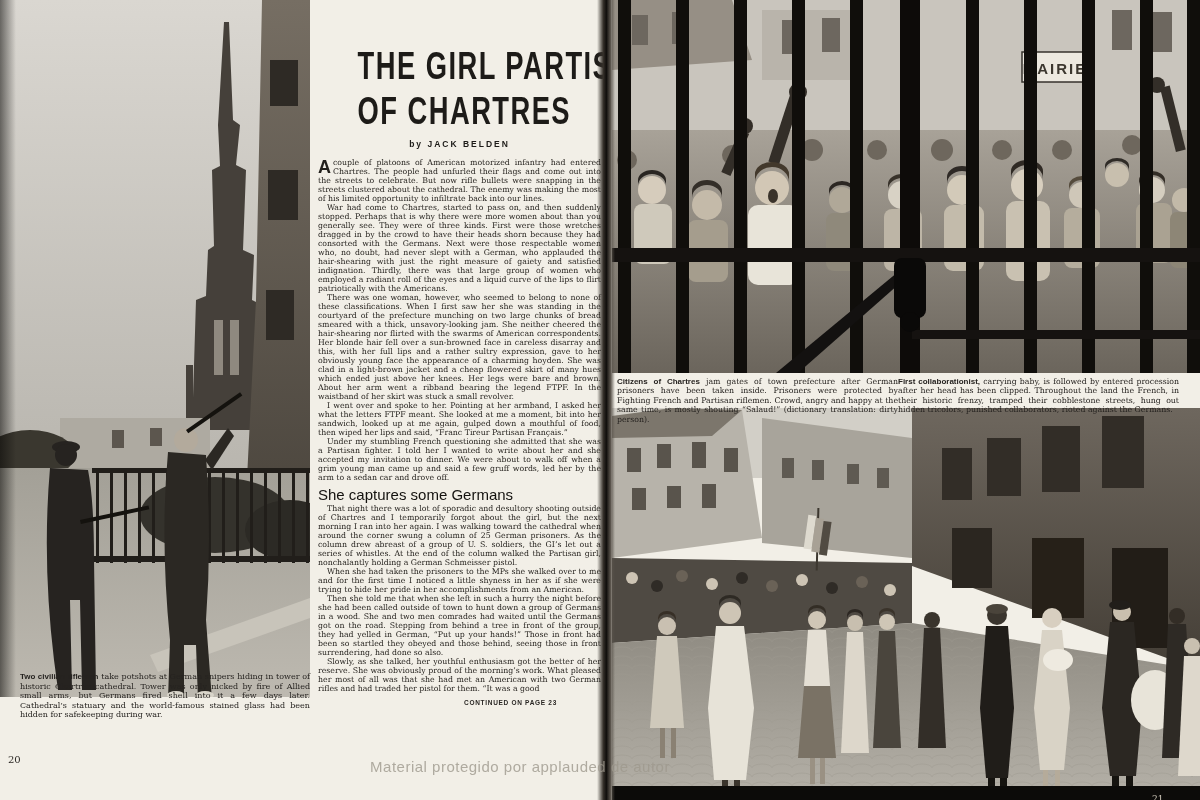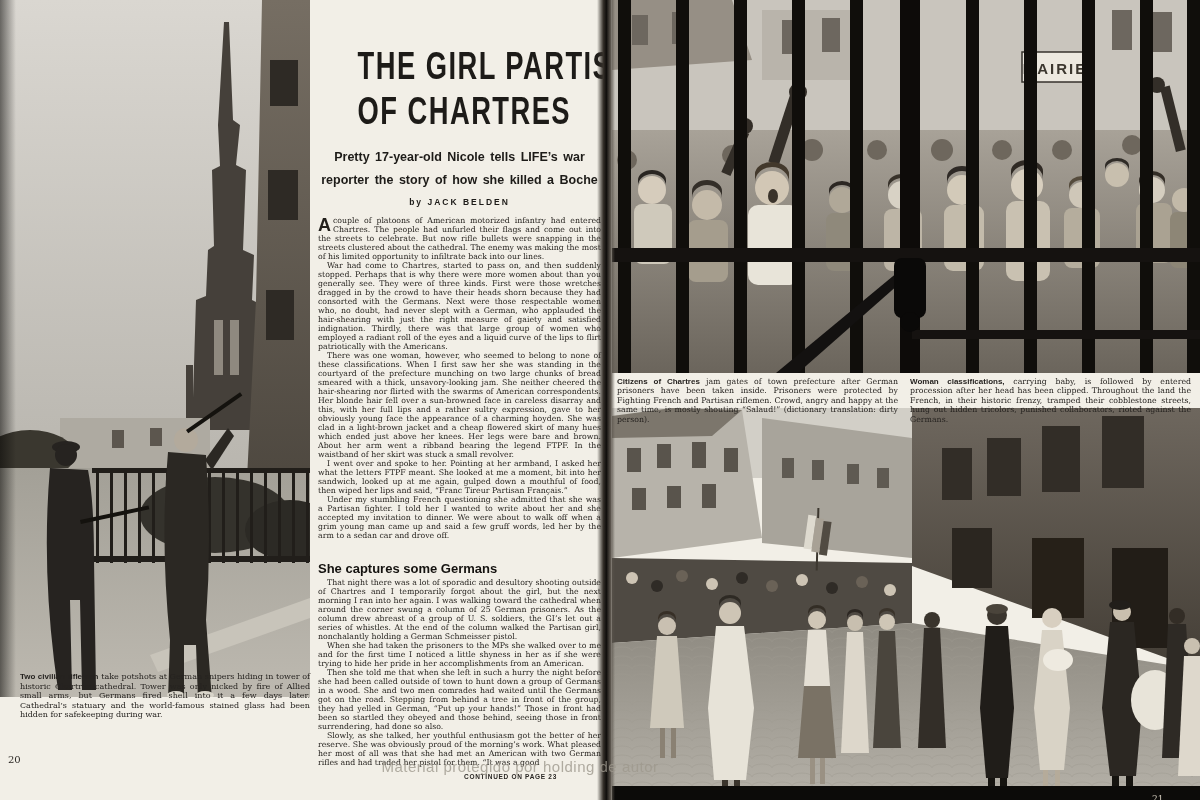--- a/index.html
+++ b/index.html
@@ -22,31 +22,31 @@
               letter-spacing:2px;}
   .deck{margin-top:12px;text-align:center;font-family:"Liberation Sans",sans-serif;font-weight:700;
         font-size:12.5px;line-height:23px;color:#1d1b18;word-spacing:2px;}
   .byline{margin-top:5px;text-align:center;font-family:"Liberation Sans",sans-serif;font-weight:700;
           font-size:8.5px;letter-spacing:2px;color:#1d1b18;}
   .body-text{margin-top:9px;text-align:justify;font-size:7.8px;line-height:9px;color:#221f1b;}
   .body-text p{margin:0;text-indent:9px;}
   .body-text p.opening{text-indent:0;}
   .dropcap{float:left;font-family:"Liberation Sans",sans-serif;font-weight:700;font-size:18px;
            line-height:16px;padding:1px 2px 0 0;}
-  .section-head{font-family:"Liberation Sans",sans-serif;font-weight:700;font-size:13px;
-                margin:24px 0 5px 0;color:#14120f;}
+  .section-head{font-family:"Liberation Sans",sans-serif;font-weight:400;font-size:15px;
+                margin:8px 0 5px 0;color:#14120f;}
   .continued{font-family:"Liberation Sans",sans-serif;font-weight:700;font-size:6.5px;
              letter-spacing:0.7px;text-align:right;padding-right:44px;margin-top:5px;color:#2a2724;}
   
   .gutter{position:absolute;left:597px;top:0;width:18px;height:800px;z-index:4;
           background:linear-gradient(to right, rgba(60,55,48,0), #35302a 35%, #0f0d0b 52%, #5a544c 75%, rgba(60,55,48,0));}
   
   .photo-gate{left:612px;top:0;width:588px;height:373px;}
   .captions-row{position:absolute;left:612px;top:373px;width:588px;height:35px;background:#f2efe7;
-                display:flex;gap:12px;padding:4px 3px 0 5px;box-sizing:border-box;z-index:2;}
+                display:flex;padding:4px 3px 0 5px;box-sizing:border-box;z-index:2;}
   .caption-col{width:281px;font-size:7.8px;line-height:9.4px;text-align:justify;}
   .photo-procession{left:612px;top:408px;width:588px;height:392px;}
   .pagenum-right{position:absolute;left:1152px;top:794px;font-size:9px;color:#cfc8ba;z-index:3;}
   .watermark{position:absolute;left:360px;top:758px;width:320px;text-align:center;z-index:6;
              font-family:"Liberation Sans",sans-serif;font-size:15px;color:rgba(158,152,141,0.8);
              letter-spacing:0.5px;}
   .edge-left{position:absolute;left:0;top:0;width:16px;height:697px;z-index:2;
              background:linear-gradient(to right, rgba(10,9,7,0.55), rgba(10,9,7,0));}
 </style>
 </head>
@@ -129,24 +129,20 @@
   <div class="caption-left">
     <span class="cap-lead">Two civilian riflemen</span><span> take potshots at German snipers hiding in tower of historic Chartres cathedral. Tower was only nicked by fire of Allied small arms, but Germans fired shell into it a few days later. Cathedral’s statuary and the world-famous stained glass had been hidden for safekeeping during war.</span>
   </div>
   <div class="pagenum-left">20</div>
 
   <div class="column">
     <h1 class="title">
       <span class="title-line">THE GIRL PARTISAN</span>
       <span class="title-line">OF CHARTRES</span>
     </h1>
-    <div class="deck">
-      <span>Pretty 17-year-old Nicole tells LIFE’s war</span><br>
-      <span>reporter the story of how she killed a Boche</span>
-    </div>
     <div class="byline">by JACK BELDEN</div>
 
     <div class="body-text">
       <p class="opening"><span class="dropcap">A</span><span>couple of platoons of American motorized infantry had entered Chartres. The people had unfurled their flags and come out into the streets to celebrate. But now rifle bullets were snapping in the streets clustered about the cathedral. The enemy was making the most of his limited opportunity to infiltrate back into our lines.</span></p>
       <p>War had come to Chartres, started to pass on, and then suddenly stopped. Perhaps that is why there were more women about than you generally see. They were of three kinds. First were those wretches dragged in by the crowd to have their heads shorn because they had consorted with the Germans. Next were those respectable women who, no doubt, had never slept with a German, who applauded the hair-shearing with just the right measure of gaiety and satisfied indignation. Thirdly, there was that large group of women who employed a radiant roll of the eyes and a liquid curve of the lips to flirt patriotically with the Americans.</p>
       <p>There was one woman, however, who seemed to belong to none of these classifications. When I first saw her she was standing in the courtyard of the prefecture munching on two large chunks of bread smeared with a thick, unsavory-looking jam. She neither cheered the hair-shearing nor flirted with the swarms of American correspondents. Her blonde hair fell over a sun-browned face in careless disarray and this, with her full lips and a rather sultry expression, gave to her obviously young face the appearance of a charming hoyden. She was clad in a light-brown jacket and a cheap flowered skirt of many hues which ended just above her knees. Her legs were bare and brown. About her arm went a ribband bearing the legend FTPF. In the waistband of her skirt was stuck a small revolver.</p>
       <p>I went over and spoke to her. Pointing at her armband, I asked her what the letters FTPF meant. She looked at me a moment, bit into her sandwich, looked up at me again, gulped down a mouthful of food, then wiped her lips and said, “Franc Tireur Partisan Français.”</p>
       <p>Under my stumbling French questioning she admitted that she was a Partisan fighter. I told her I wanted to write about her and she accepted my invitation to dinner. We were about to walk off when a grim young man came up and said a few gruff words, led her by the arm to a sedan car and drove off.</p>
       <div class="section-head">She captures some Germans</div>
       <p>That night there was a lot of sporadic and desultory shooting outside of Chartres and I temporarily forgot about the girl, but the next morning I ran into her again. I was walking toward the cathedral when around the corner swung a column of 25 German prisoners. As the column drew abreast of a group of U. S. soldiers, the GI’s let out a series of whistles. At the end of the column walked the Partisan girl, nonchalantly holding a German Schmeisser pistol.</p>
@@ -254,21 +250,21 @@
       <rect x="282" y="258" width="32" height="60" rx="8" fill="#0a0908"></rect>
       <circle cx="298" cy="322" r="10" fill="#0a0908"></circle>
     </svg>
   </div>
 
   <div class="captions-row">
     <div class="caption-col">
       <span class="cap-lead">Citizens of Chartres</span><span> jam gates of town prefecture after German prisoners have been taken inside. Prisoners were protected by Fighting French and Partisan riflemen. Crowd, angry and happy at the same time, is mostly shouting “Salaud!” (dictionary translation: dirty person).</span>
     </div>
     <div class="caption-col">
-      <span class="cap-lead">Woman classifications,</span><span> carrying baby, is followed by entered procession after her head has been clipped. Throughout the land the French, in their historic frenzy, tramped their cobblestone streets, hung out hidden tricolors, punished collaborators, rioted against the Germans.</span>
+      <span class="cap-lead">First collaborationist,</span><span> carrying baby, is followed by entered procession after her head has been clipped. Throughout the land the French, in their historic frenzy, tramped their cobblestone streets, hung out hidden tricolors, punished collaborators, rioted against the Germans.</span>
     </div>
   </div>
 
   <div class="photo photo-procession">
     <svg width="588" height="392" viewBox="0 0 588 392">
       <defs>
         <linearGradient id="brick3" x1="0" y1="0" x2="0" y2="1">
           <stop offset="0" stop-color="#6e675e"></stop>
             <stop offset="1" stop-color="#443e36"></stop>
         </linearGradient>
@@ -390,14 +386,14 @@
         <g>
           <circle cx="580" cy="238" r="8" fill="#c9c0b0"></circle>
           <path d="M572,248 L588,248 L588,368 L566,368 Z" fill="#ded8cc"></path>
         </g>
       </g>
       <rect x="0" y="378" width="588" height="14" fill="#0c0b09"></rect>
     </svg>
   </div>
 
   <div class="pagenum-right">21</div>
-  <div class="watermark">Material protegido por holding de autor</div>
+  <div class="watermark">Material protegido por applauded de autor</div>
 </div>
 
 </body></html>

